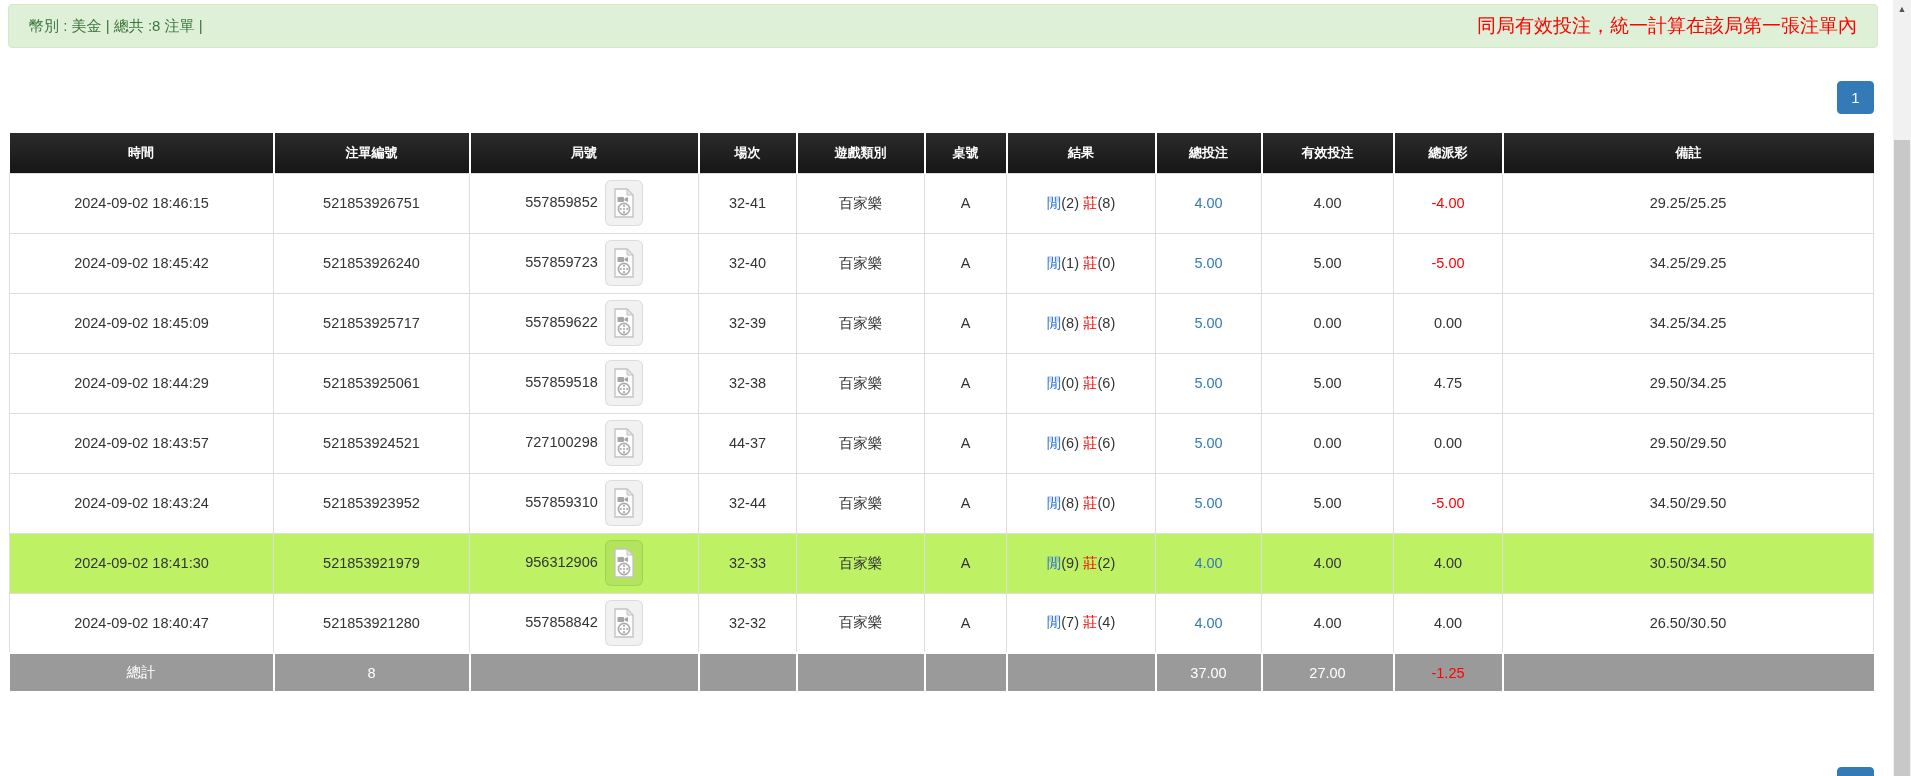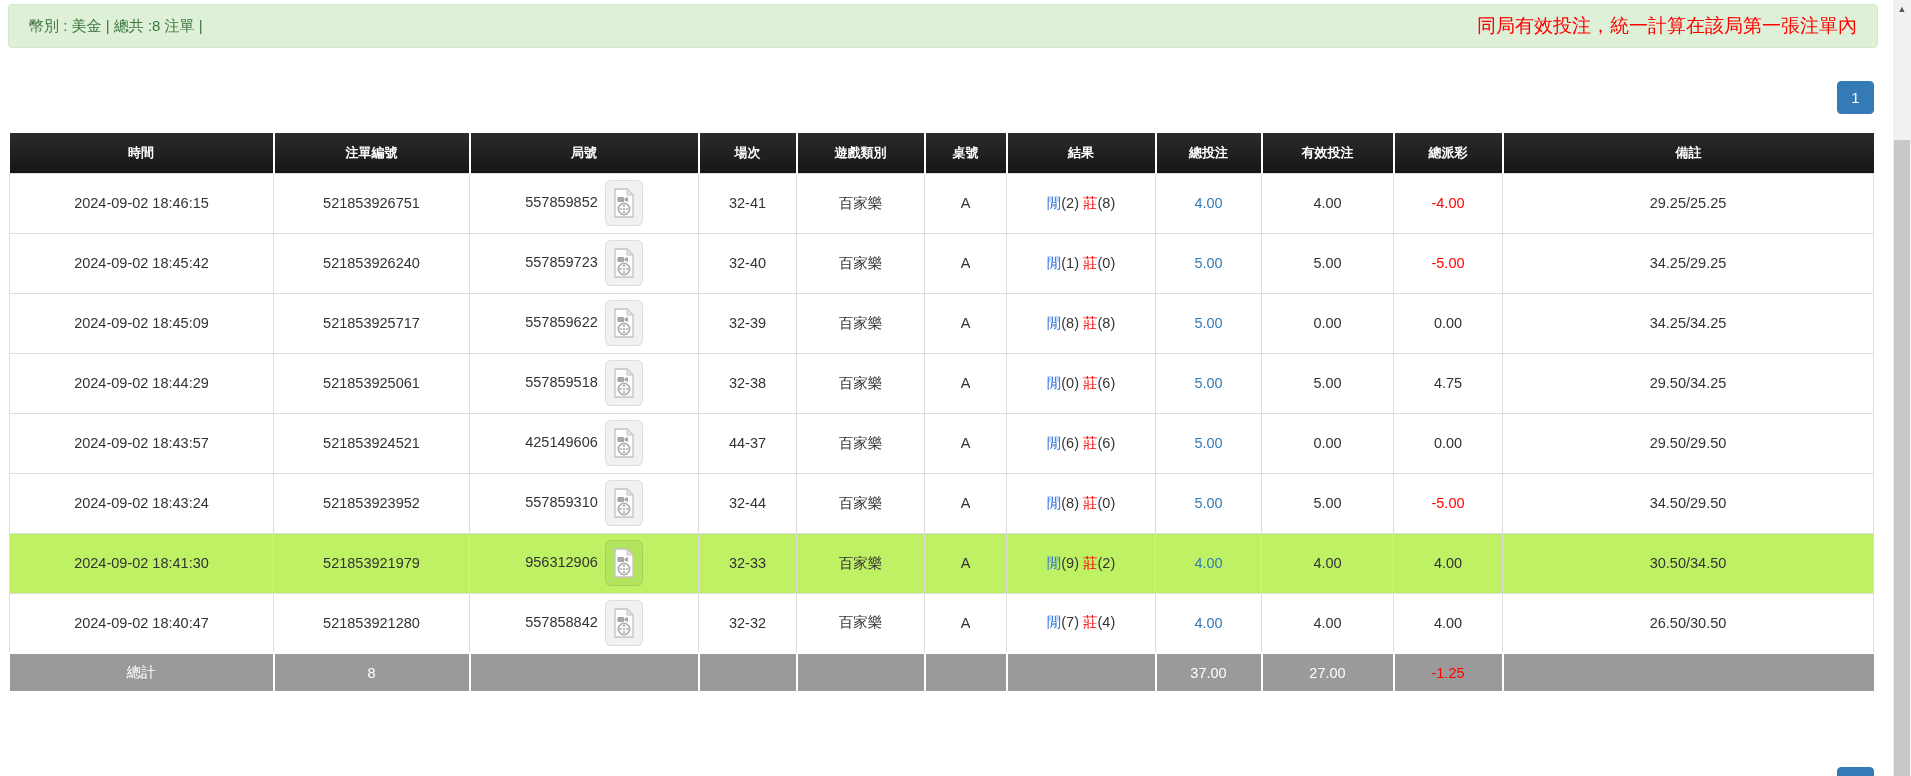--- a/index.html
+++ b/index.html
@@ -194,21 +194,21 @@
           <td>A</td>
           <td><span class="player">閒</span><span class="score">(0) </span><span class="banker">莊</span><span class="score">(6)</span></td>
           <td><span class="link-val">5.00</span></td>
           <td>5.00</td>
           <td>4.75</td>
           <td>29.50/34.25</td>
         </tr>
         <tr>
           <td>2024-09-02 18:43:57</td>
           <td>521853924521</td>
-          <td><span>425149606</span><span class="video-btn">
+          <td><span>727100298</span><span class="video-btn">
               <svg width="24" height="30" viewBox="0 0 24 30">
                 <path d="M3 1 h12 l6 6 v22 h-18 z" fill="#fdfdfd" stroke="#c2c2c2" stroke-width="1.3"></path>
                 <path d="M15 1 v6 h6 z" fill="#e4e4e4" stroke="#c2c2c2" stroke-width="1"></path>
                 <rect x="5.5" y="9" width="6.5" height="5" rx="1" fill="#a6a6a6"></rect>
                 <path d="M12.5 10.5 L16 9 v5 l-3.5 -1.5 z" fill="#a6a6a6"></path>
                 <circle cx="12" cy="21" r="5.6" fill="none" stroke="#ababab" stroke-width="1.6"></circle>
                 <circle cx="12" cy="21" r="1.1" fill="#ababab"></circle>
                 <circle cx="12" cy="17.8" r="1.1" fill="#ababab"></circle>
                 <circle cx="12" cy="24.2" r="1.1" fill="#ababab"></circle>
                 <circle cx="8.8" cy="21" r="1.1" fill="#ababab"></circle>

